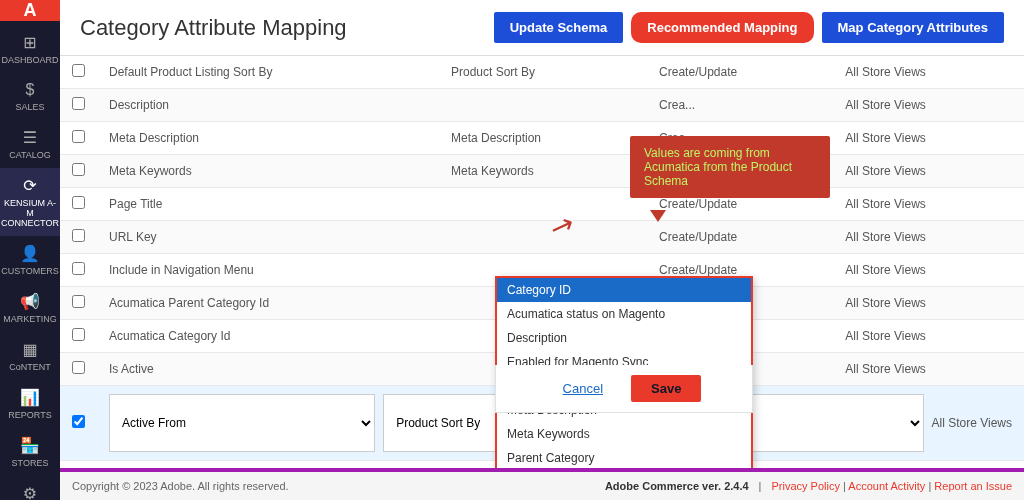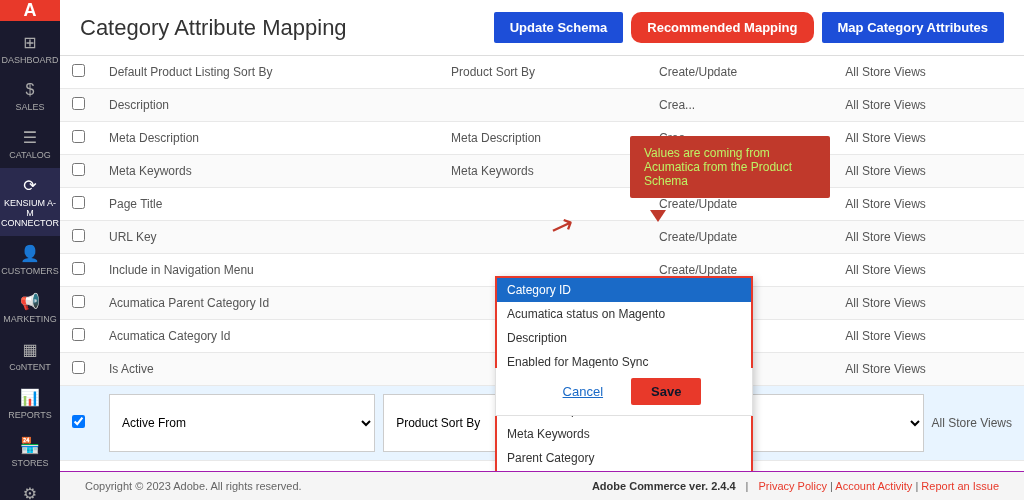--- a/index.html
+++ b/index.html
@@ -217,25 +217,25 @@
       padding: 6px 20px;
       cursor: pointer;
       font-size: 13px;
       font-weight: bold;
       border-radius: 2px;
     }
 
     
     .footer {
       background: #f5f5f5;
-      padding: 8px 25px;
+      padding: 8px 12px;
       display: flex;
       justify-content: space-between;
       align-items: center;
-      border-top: 1px solid #a21caf;
+      border-top: 4px solid #a21caf;
       font-size: 11px;
       color: #666;
       flex-shrink: 0;
     }
     .footer-right { display: flex; gap: 4px; align-items: flex-start; }
     .footer-right .adobe { font-weight: bold; color: #333; }
     .footer-links a { color: #e8392a; text-decoration: none; font-size: 11px; }
 
     .checked-row { background: #e8f4ff !important; }
   </style>

